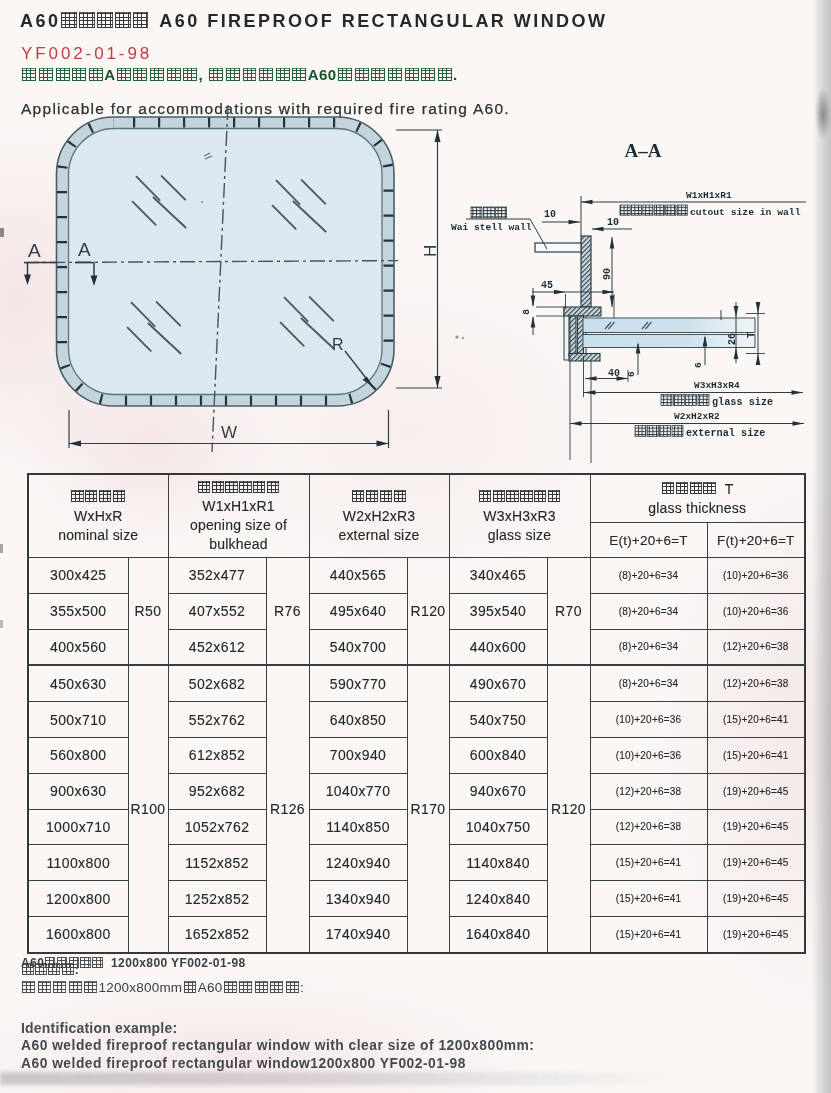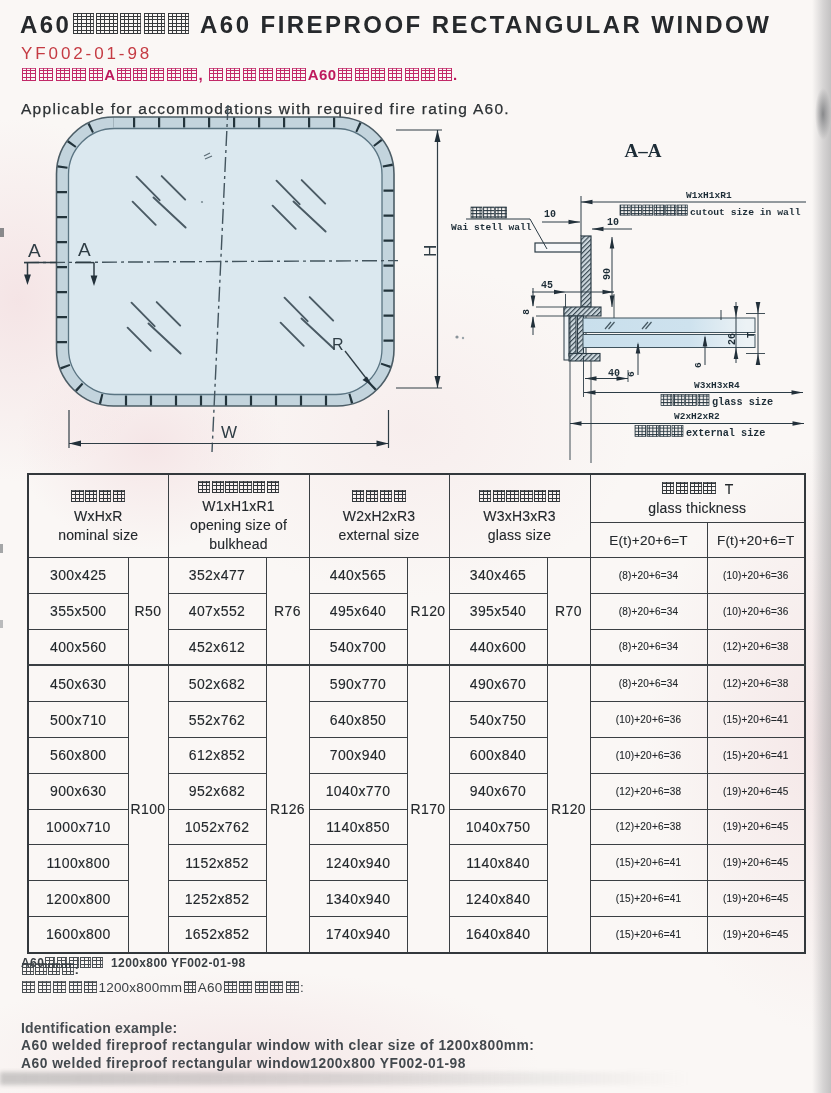--- a/index.html
+++ b/index.html
@@ -21,24 +21,24 @@
  background:linear-gradient(90deg, rgba(145,145,145,.46), rgba(160,160,160,.32) 55%, rgba(185,185,185,0));
  filter:blur(2px);pointer-events:none}
 
 i.cj{display:inline-block;width:.88em;height:.88em;margin:0 .055em;vertical-align:-.06em;
  background-image:
   repeating-linear-gradient(0deg,currentColor 0 1px,transparent 1px 3.4px),
   repeating-linear-gradient(90deg,currentColor 0 1px,transparent 1px 4.2px);
  box-shadow:inset 0 0 0 .8px currentColor;opacity:.92}
 .abs{position:absolute;white-space:nowrap}
 
-#title{left:20px;top:11px;font-size:24px;font-weight:bold;color:#26292c;letter-spacing:2.45px}
+#title{left:20px;top:11px;font-size:18px;font-weight:bold;color:#26292c;letter-spacing:2.45px}
 #title .gap{display:inline-block;width:10px}
 #code{left:21px;top:44px;font-size:17px;font-weight:normal;color:#c53b43;letter-spacing:2.9px}
-#zh1{left:21px;top:66px;font-size:15px;font-weight:bold;color:#be185d;letter-spacing:.5px}
+#zh1{left:21px;top:66px;font-size:15px;font-weight:bold;color:#14532d;letter-spacing:.5px}
 #zh1 i.cj{width:.93em;margin:0 .09em}
 #en1{left:21px;top:100px;font-size:15.5px;color:#2c3134;letter-spacing:1.27px;-webkit-text-stroke:.25px #2c3134}
 
 .bt{left:21px;font-size:14px;color:#3a4045;letter-spacing:.2px}
 #bt1{top:962px;font-weight:bold;font-size:13.5px}
 #bt2{top:980px;font-weight:normal;font-size:13.5px}
 #bt2 i.cj{width:.95em;margin:0 .1em}
 #bt3{top:956px;font-weight:bold;font-size:12px;letter-spacing:.4px}
 #bt4{top:1020px;font-weight:bold;color:#474d52}
 #bt5{top:1038px;font-weight:bold;color:#43494e;font-size:13.8px;letter-spacing:.5px}

